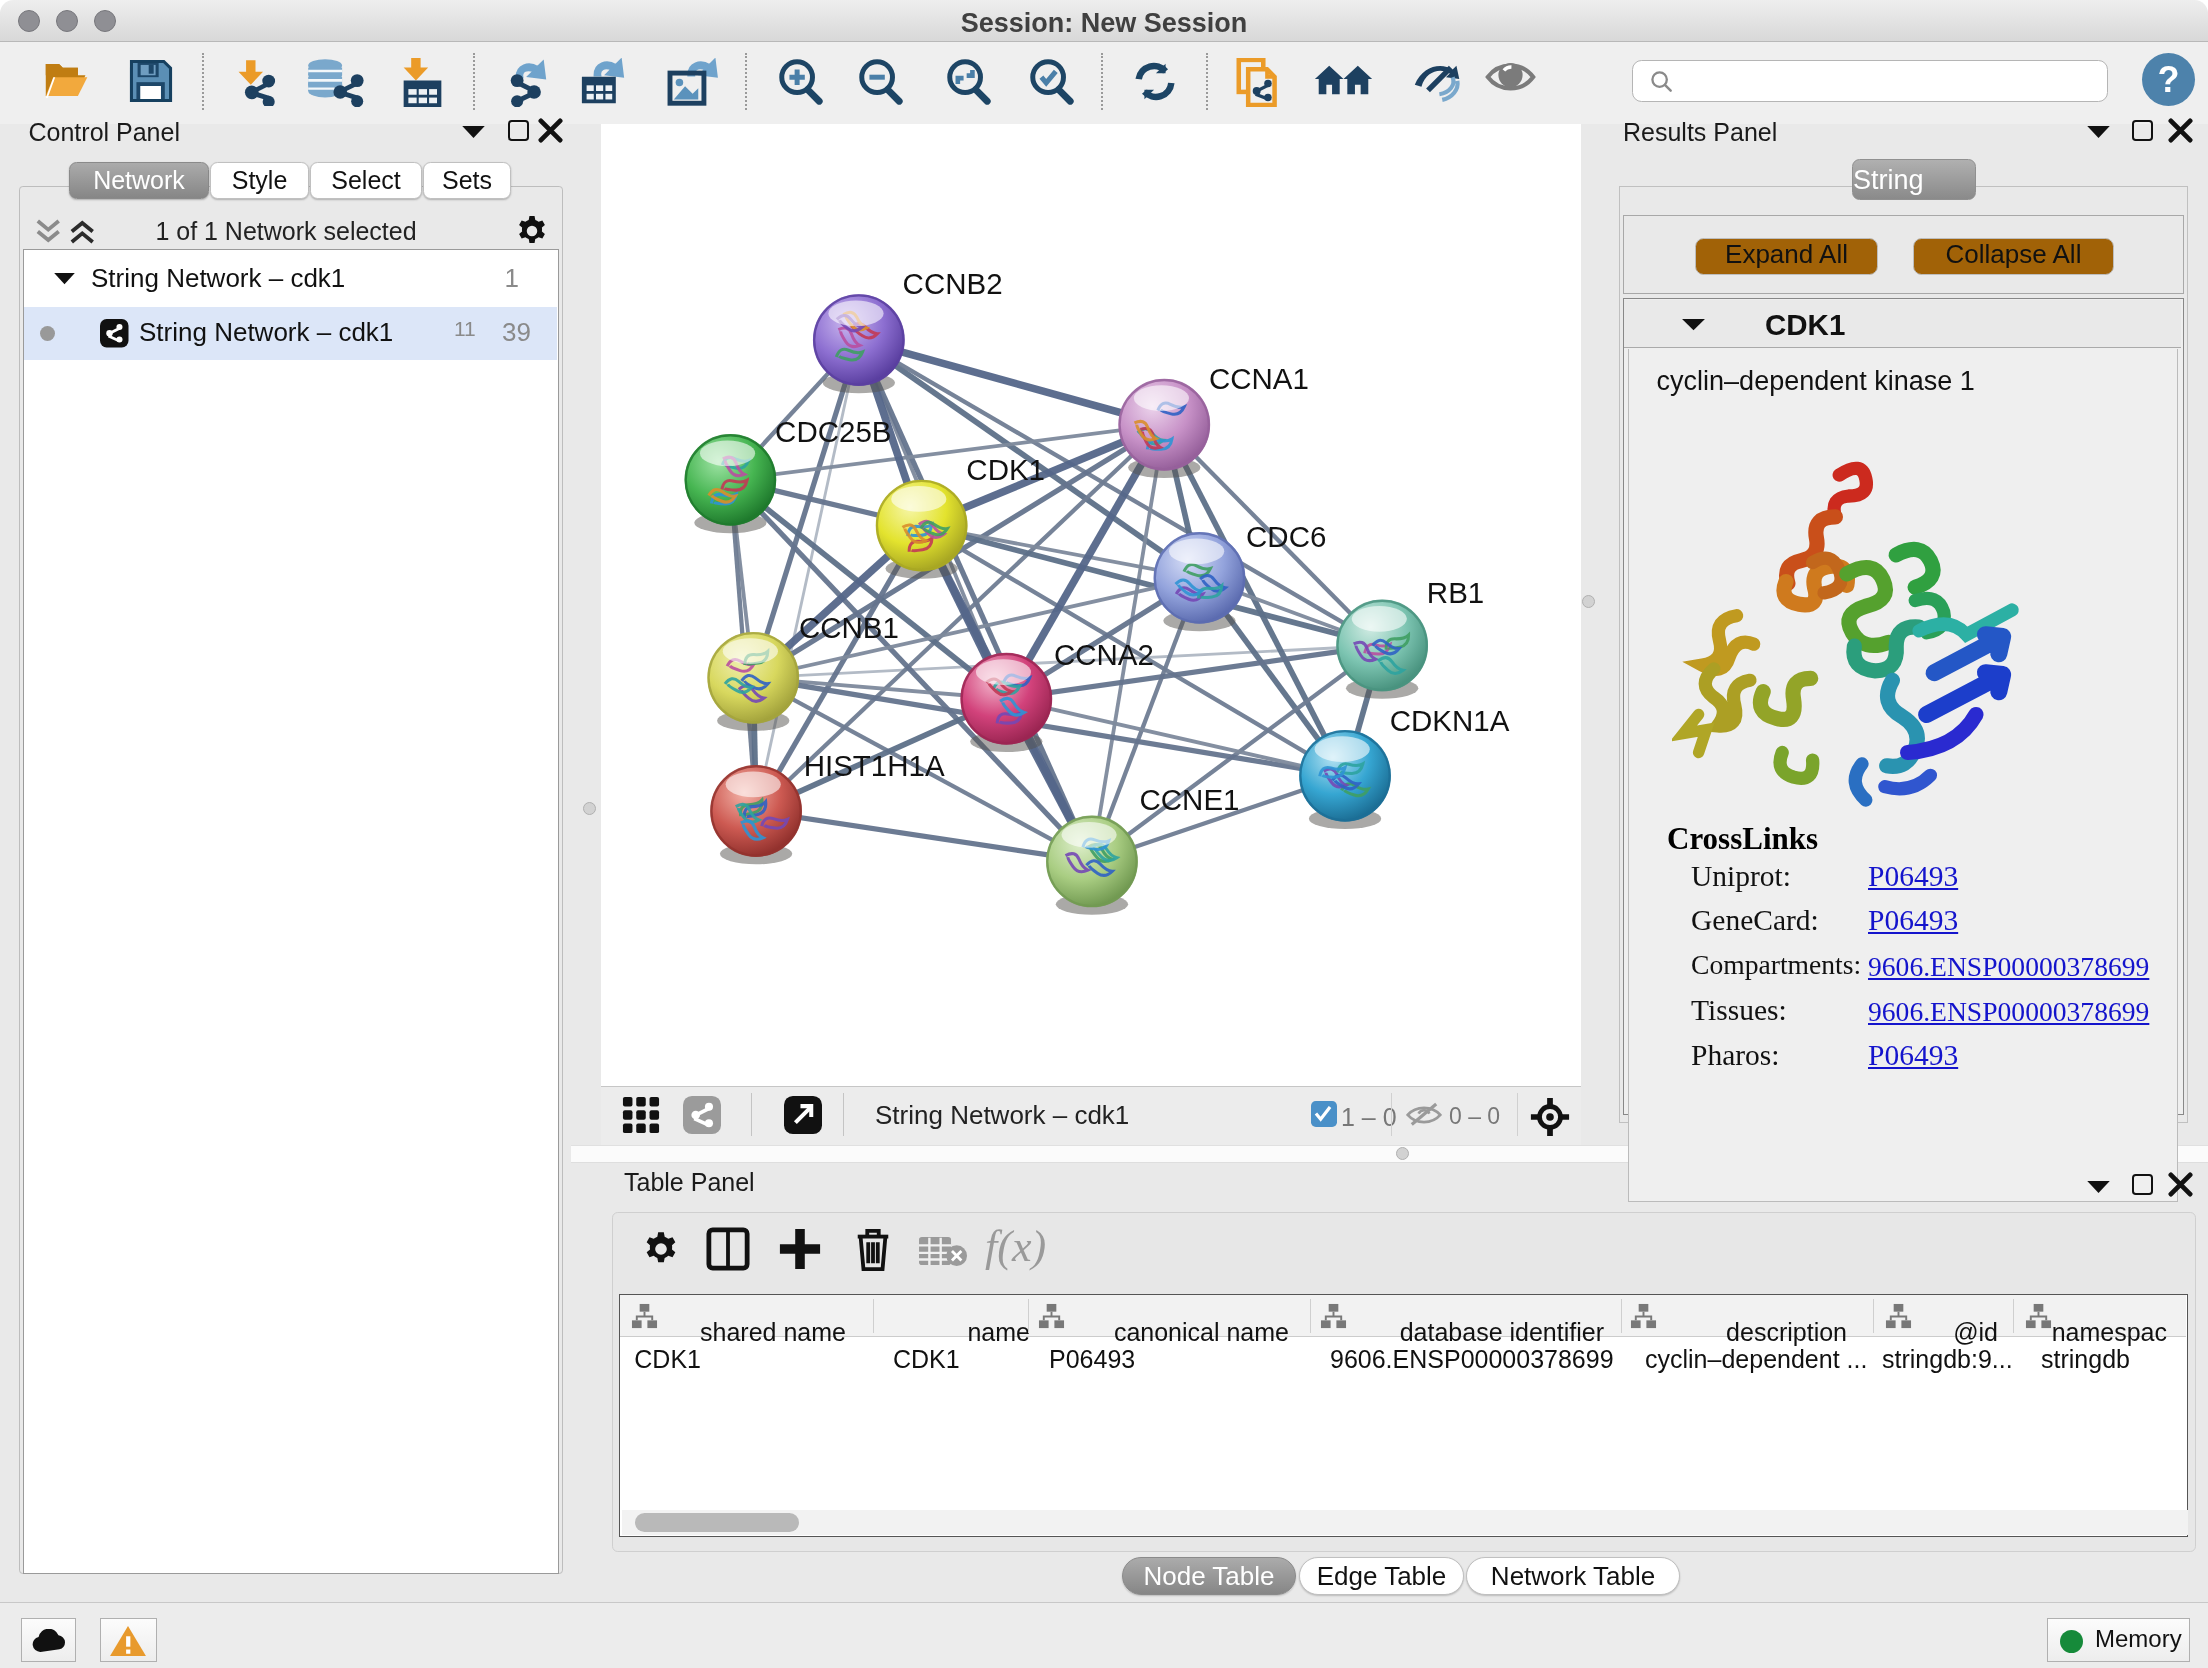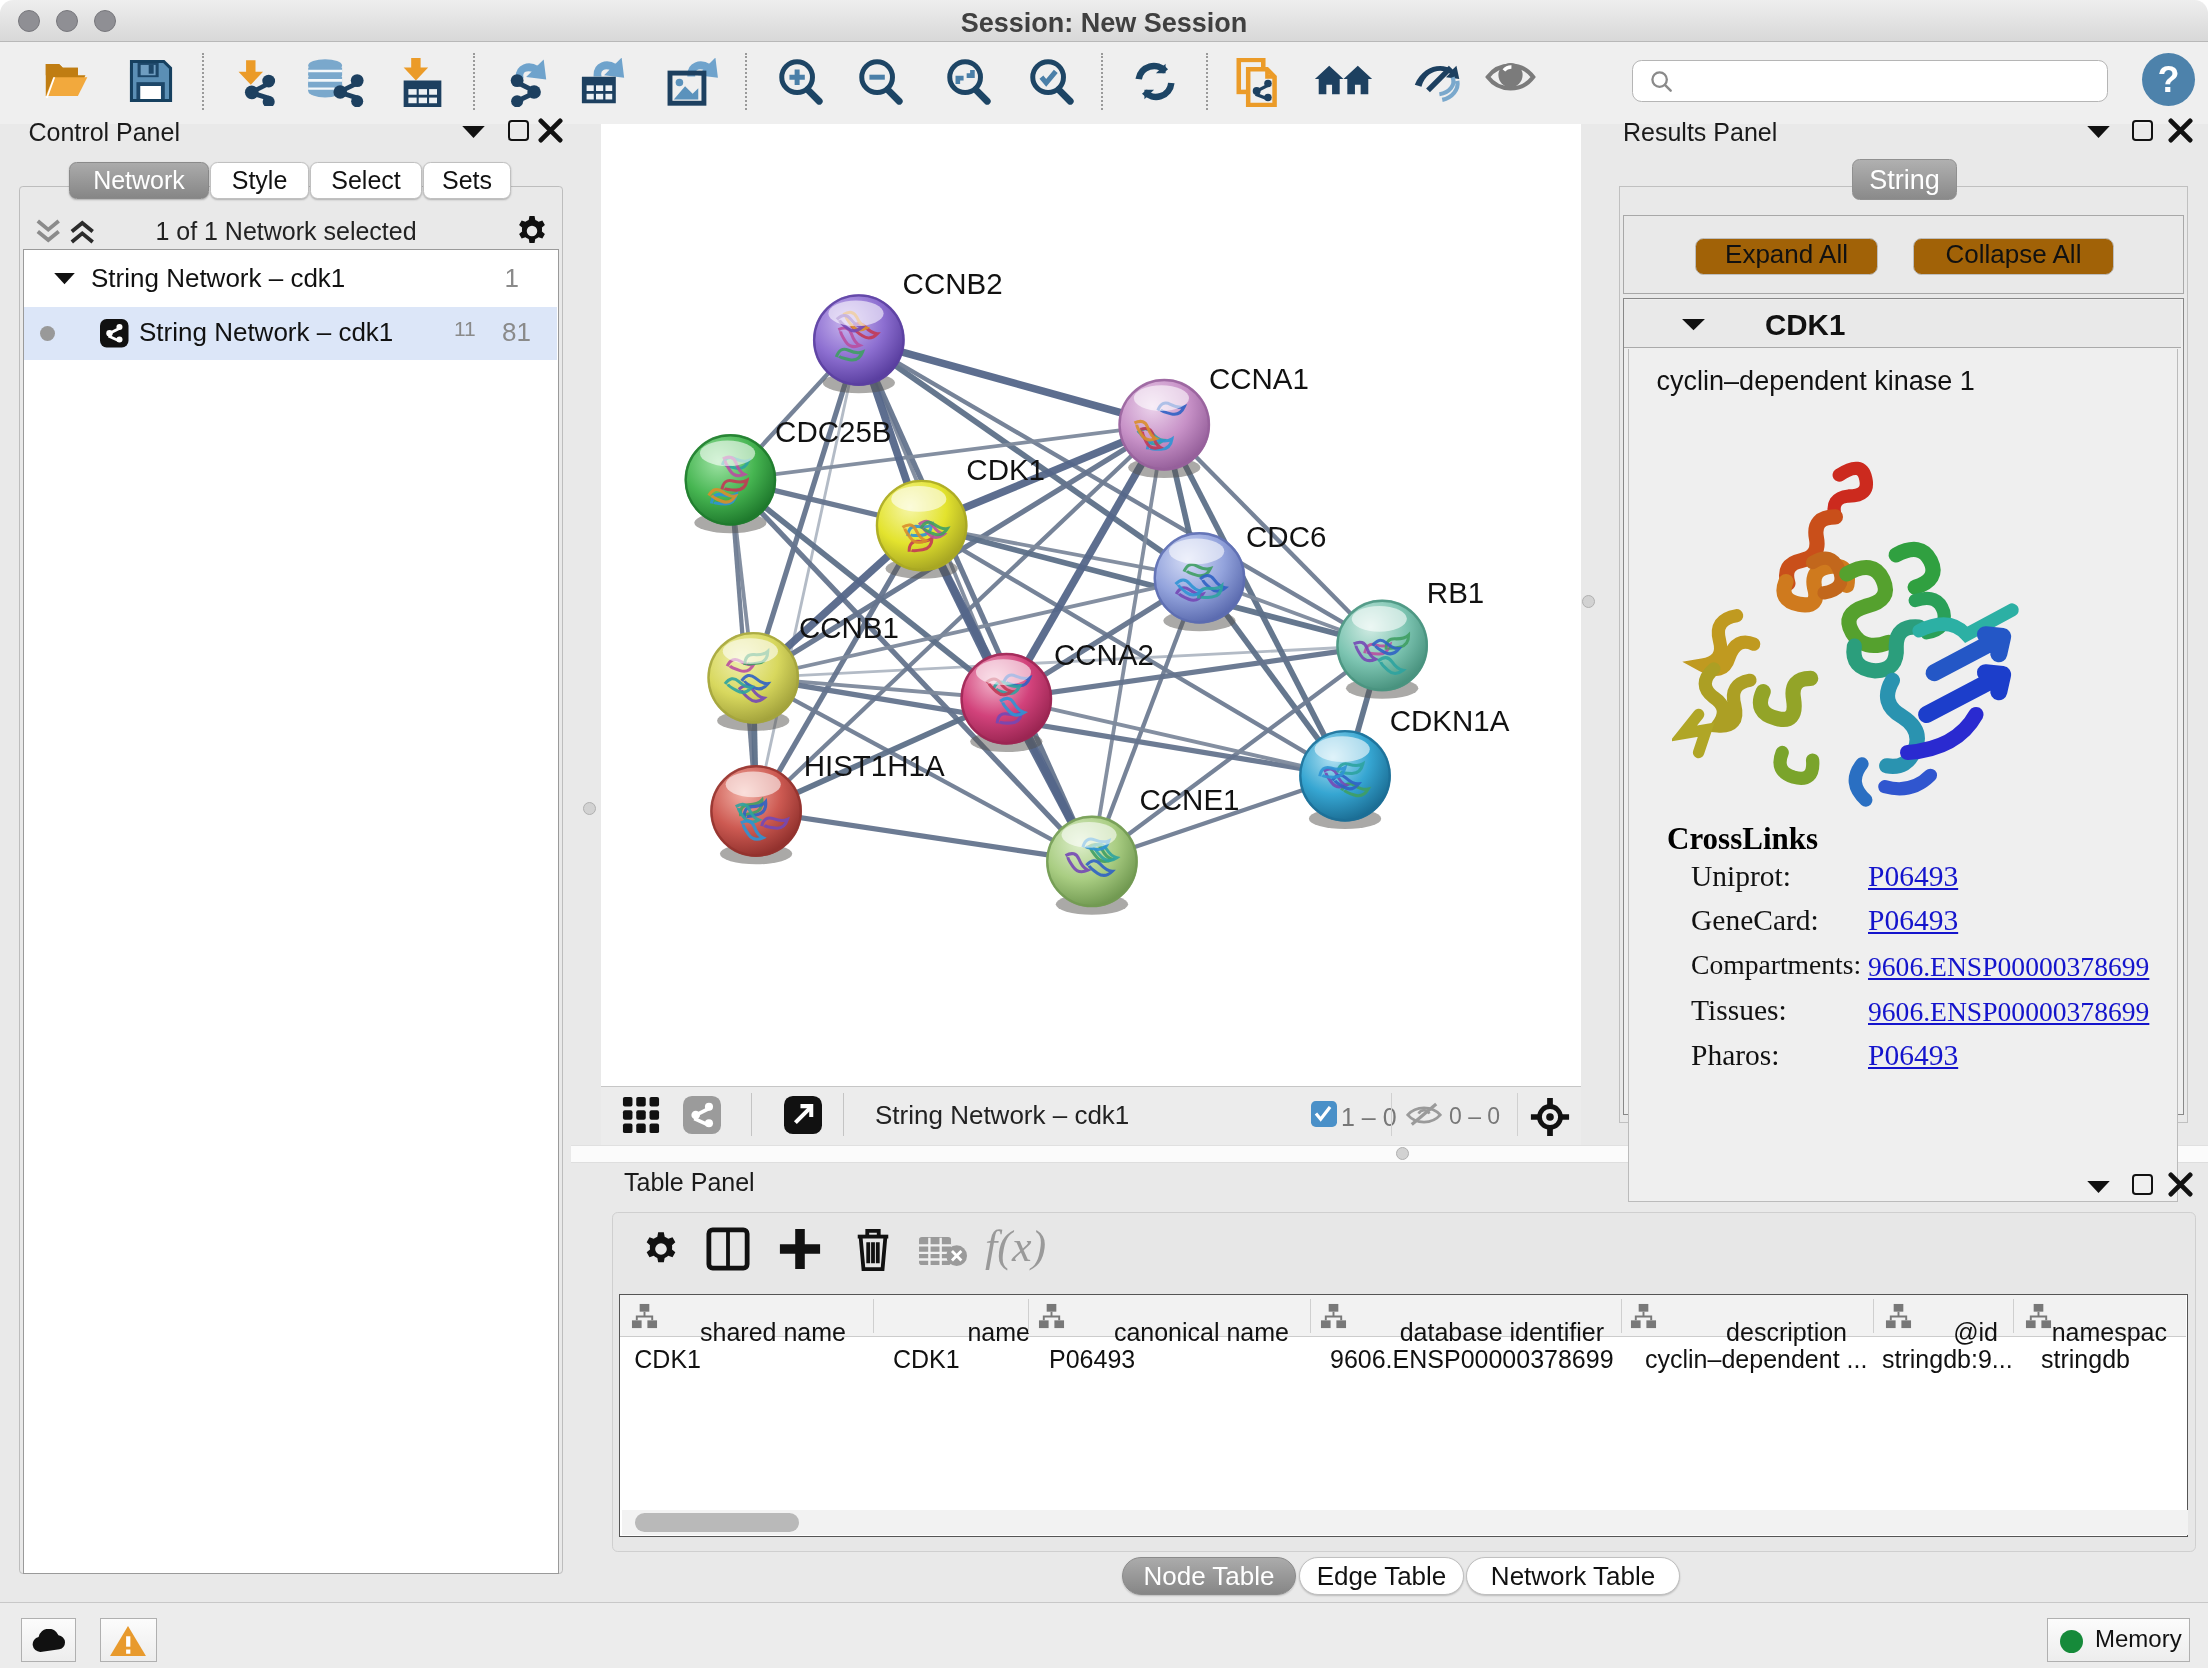--- a/index.html
+++ b/index.html
@@ -24,21 +24,21 @@
 #cp-list{left:23px;top:249px;width:536px;height:1325px;background:#fff;border:1.9px solid #9a9a9a}
 #row1{left:0;top:1.9px;width:533px;height:55px;background:#fff}
 #row2{left:0;top:57px;width:533px;height:53px;background:#dce6f8}
 
 #netview{left:601px;top:124px;width:980px;height:963px;background:#fff}
 #nettb{left:601px;top:1086px;width:980px;height:59px;background:#ececec;border-top:1.9px solid #c6c6c6}
 #hsplit{left:571px;top:1145px;width:1638px;height:18px;background:#fbfbfb;border-top:1px solid #e0e0e0;border-bottom:1px solid #dedede}
 
 #rp-title{left:1623px;top:118px}
 #rp-box{left:1619px;top:186px;width:569px;height:937px;border:1.9px solid #c0c0c0;background:#e9e9e9}
-#stringtab{left:1852px;top:159px;width:105px;height:41px;background:linear-gradient(#b0b0b0,#8a8a8a);border:1px solid #909090;border-radius:7.6px;color:#fff;font-size:27px;text-align:center;line-height:40px}
+#stringtab{left:1852px;top:159px;width:124px;height:41px;background:linear-gradient(#b0b0b0,#8a8a8a);border:1px solid #909090;border-radius:7.6px;color:#fff;font-size:27px;text-align:left;line-height:40px}
 #rp-btnbox{left:1623px;top:215px;width:561px;height:79px;border:1.9px solid #a8a8a8;background:#e9e9e9}
 .rbtn{position:absolute;top:238px;height:37px;background:#a16207;border:1.9px solid #bdbdbd;border-radius:8.6px;font-size:26px;color:#111;text-align:center}
 #rp-tree{left:1623px;top:298px;width:561px;height:817px;border:1.9px solid #888;background:#efefef}
 #cdk1hdr{left:1624px;top:300px;width:557px;height:48px;background:#e9e9e9;border-bottom:1.9px solid #aaa}
 #rp-content{left:1628px;top:349px;width:550px;height:853px;background:#efefef;border:1px solid #bbb;border-top:none}
 
 .serif{font-family:"Liberation Serif",serif}
 .xl-label{position:absolute;font-size:29.5px;color:#111}
 .xl-val{position:absolute;font-size:29.5px;color:#1414cc;text-decoration:underline}
 
@@ -267,21 +267,21 @@
         <g fill="#fff">
           <circle cx="20.5" cy="8.5" r="3.2"></circle>
           <circle cx="10" cy="15" r="3.4"></circle>
           <circle cx="20.5" cy="21.5" r="3.2"></circle>
           <path d="M9 14 l11 -5.5 1.4 2.6 -11 5.5z"></path>
           <path d="M9.5 16.5 l11 5 -1.2 2.6 -11 -5z"></path>
         </g>
       </svg>
     <span style="position:absolute;left:115px;top:9.5px;font-size:26px;color:#111">String Network – cdk1</span>
     <span style="position:absolute;left:430px;top:9.5px;font-size:21px;color:#8a8a8a">11</span>
-    <span style="position:absolute;left:478px;top:9.5px;font-size:26px;color:#8a8a8a">81</span>
+    <span style="position:absolute;left:478px;top:9.5px;font-size:26px;color:#8a8a8a">39</span>
   </div>
 </div>
 
 <div class="abs" id="netview"></div>
 <svg id="netsvg" class="abs" style="left:601px;top:124px" width="980" height="963" viewBox="0 0 1030 1012">
 <defs>
 <radialGradient id="gB2" cx="0.37" cy="0.30" r="0.80">
         <stop offset="0" stop-color="#cbb8ef"></stop>
         <stop offset="0.5" stop-color="#8d6fd1"></stop>
         <stop offset="0.88" stop-color="#5a3fa0"></stop>

